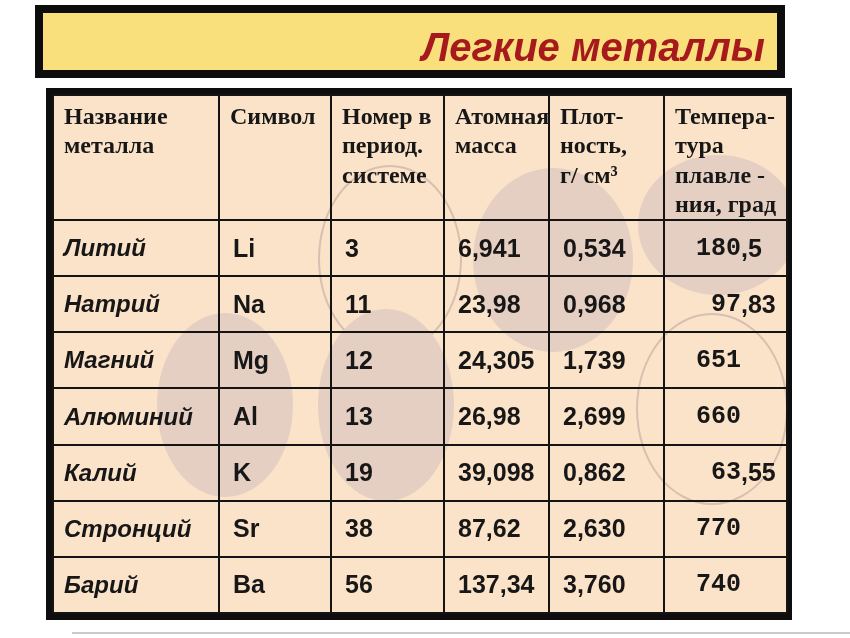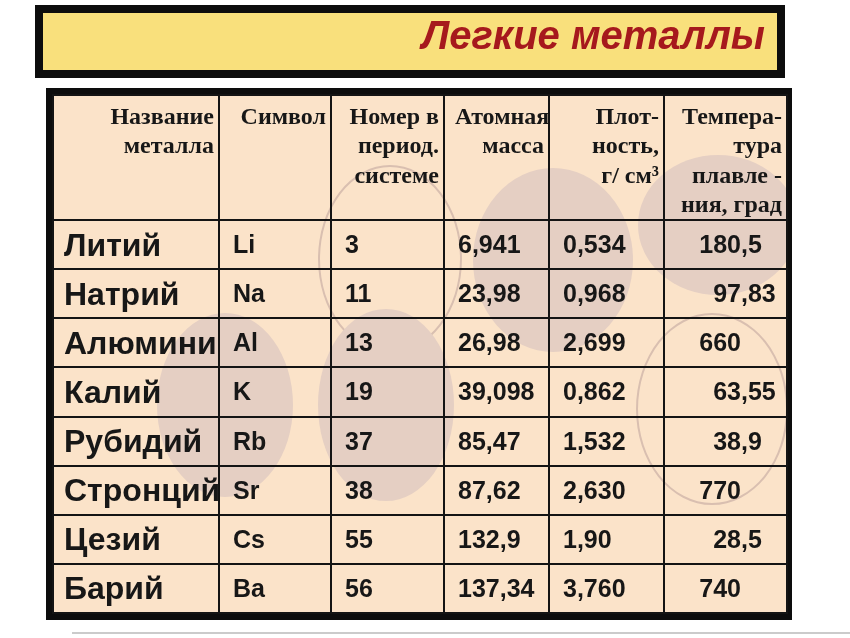--- a/index.html
+++ b/index.html
@@ -9,21 +9,21 @@
     background: var(--page_bg, #fff);
     overflow: hidden;
     font-family: "Liberation Sans", sans-serif;
   }
   .title-bar {
     position: absolute; left: 35px; top: 5px;
     width: 750px; height: 73px;
     box-sizing: border-box;
     background: var(--title_bg, #f9e07c);
     border: 8px solid #0d0d0d;
-    display: flex; align-items: flex-start; justify-content: flex-end;
+    display: flex; align-items: flex-end; justify-content: flex-end;
     padding-right: 12px;
   }
   .title-text {
     font-size: 40px; font-weight: bold; font-style: italic;
     color: var(--title_text, #a6191d);
     white-space: nowrap;
   }
   .table-wrap {
     position: absolute; left: 46px; top: 88px;
     width: 734px; height: 520px;
@@ -40,34 +40,34 @@
     border-collapse: collapse; table-layout: fixed;
     color: var(--cell_text, #171717);
     background: transparent;
   }
   .metals th, .metals td { border: 2px solid var(--grid, #141414); overflow: hidden; }
   .metals thead tr { height: 118px; }
   .metals tbody tr { height: 33px; }
   .metals th {
     font-family: "Liberation Serif", serif;
     font-size: 24px; font-weight: bold;
-    text-align: right; vertical-align: top;
+    text-align: left; vertical-align: top;
     padding: 6px 4px 0 10px;
     line-height: 1.22;
     white-space: pre-line;
   }
   .metals td {
     font-size: 25px; font-weight: bold;
     vertical-align: middle; line-height: 1;
     padding: 0 0 0 13px;
   }
-  .metals td.col-name { padding-left: 10px; font-size: 32px; }
+  .metals td.col-name { padding-left: 10px; font-size: 24px; font-style: italic; }
   .metals td.col-melt { padding: 0 4px 0 4px; }
   .dec { display: flex; width: 100%; }
-  .dec .ip { flex: 1 1 auto; text-align: right; }
+  .dec .ip { flex: 1 1 auto; text-align: right; font-family: Liberation Mono, monospace; }
   .dec .fp { flex: 0 0 41px; text-align: left; }
   .bottom-edge {
     position: absolute; left: 72px; top: 632px;
     width: 778px; height: 2px; background: #cbcbcb;
   }
 </style>
 </head>
 <body>
 
 <div class="page">
@@ -136,20 +136,33 @@
             <td class="col-mass">23,98</td>
             <td class="col-density">0,968</td>
             <td class="col-melt">
               <span class="dec">
                 <span class="ip">97</span>
                 <span class="fp">,83</span>
               </span>
             </td>
           </tr>
           <tr>
+            <td class="col-name">Магний</td>
+            <td class="col-symbol">Mg</td>
+            <td class="col-number">12</td>
+            <td class="col-mass">24,305</td>
+            <td class="col-density">1,739</td>
+            <td class="col-melt">
+              <span class="dec">
+                <span class="ip">651</span>
+                <span class="fp"></span>
+              </span>
+            </td>
+          </tr>
+          <tr>
             <td class="col-name">Алюминий</td>
             <td class="col-symbol">Al</td>
             <td class="col-number">13</td>
             <td class="col-mass">26,98</td>
             <td class="col-density">2,699</td>
             <td class="col-melt">
               <span class="dec">
                 <span class="ip">660</span>
                 <span class="fp"></span>
               </span>
@@ -162,59 +175,33 @@
             <td class="col-mass">39,098</td>
             <td class="col-density">0,862</td>
             <td class="col-melt">
               <span class="dec">
                 <span class="ip">63</span>
                 <span class="fp">,55</span>
               </span>
             </td>
           </tr>
           <tr>
-            <td class="col-name">Рубидий</td>
-            <td class="col-symbol">Rb</td>
-            <td class="col-number">37</td>
-            <td class="col-mass">85,47</td>
-            <td class="col-density">1,532</td>
-            <td class="col-melt">
-              <span class="dec">
-                <span class="ip">38</span>
-                <span class="fp">,9</span>
-              </span>
-            </td>
-          </tr>
-          <tr>
             <td class="col-name">Стронций</td>
             <td class="col-symbol">Sr</td>
             <td class="col-number">38</td>
             <td class="col-mass">87,62</td>
             <td class="col-density">2,630</td>
             <td class="col-melt">
               <span class="dec">
                 <span class="ip">770</span>
                 <span class="fp"></span>
               </span>
             </td>
           </tr>
           <tr>
-            <td class="col-name">Цезий</td>
-            <td class="col-symbol">Cs</td>
-            <td class="col-number">55</td>
-            <td class="col-mass">132,9</td>
-            <td class="col-density">1,90</td>
-            <td class="col-melt">
-              <span class="dec">
-                <span class="ip">28</span>
-                <span class="fp">,5</span>
-              </span>
-            </td>
-          </tr>
-          <tr>
             <td class="col-name">Барий</td>
             <td class="col-symbol">Ba</td>
             <td class="col-number">56</td>
             <td class="col-mass">137,34</td>
             <td class="col-density">3,760</td>
             <td class="col-melt">
               <span class="dec">
                 <span class="ip">740</span>
                 <span class="fp"></span>
               </span>

